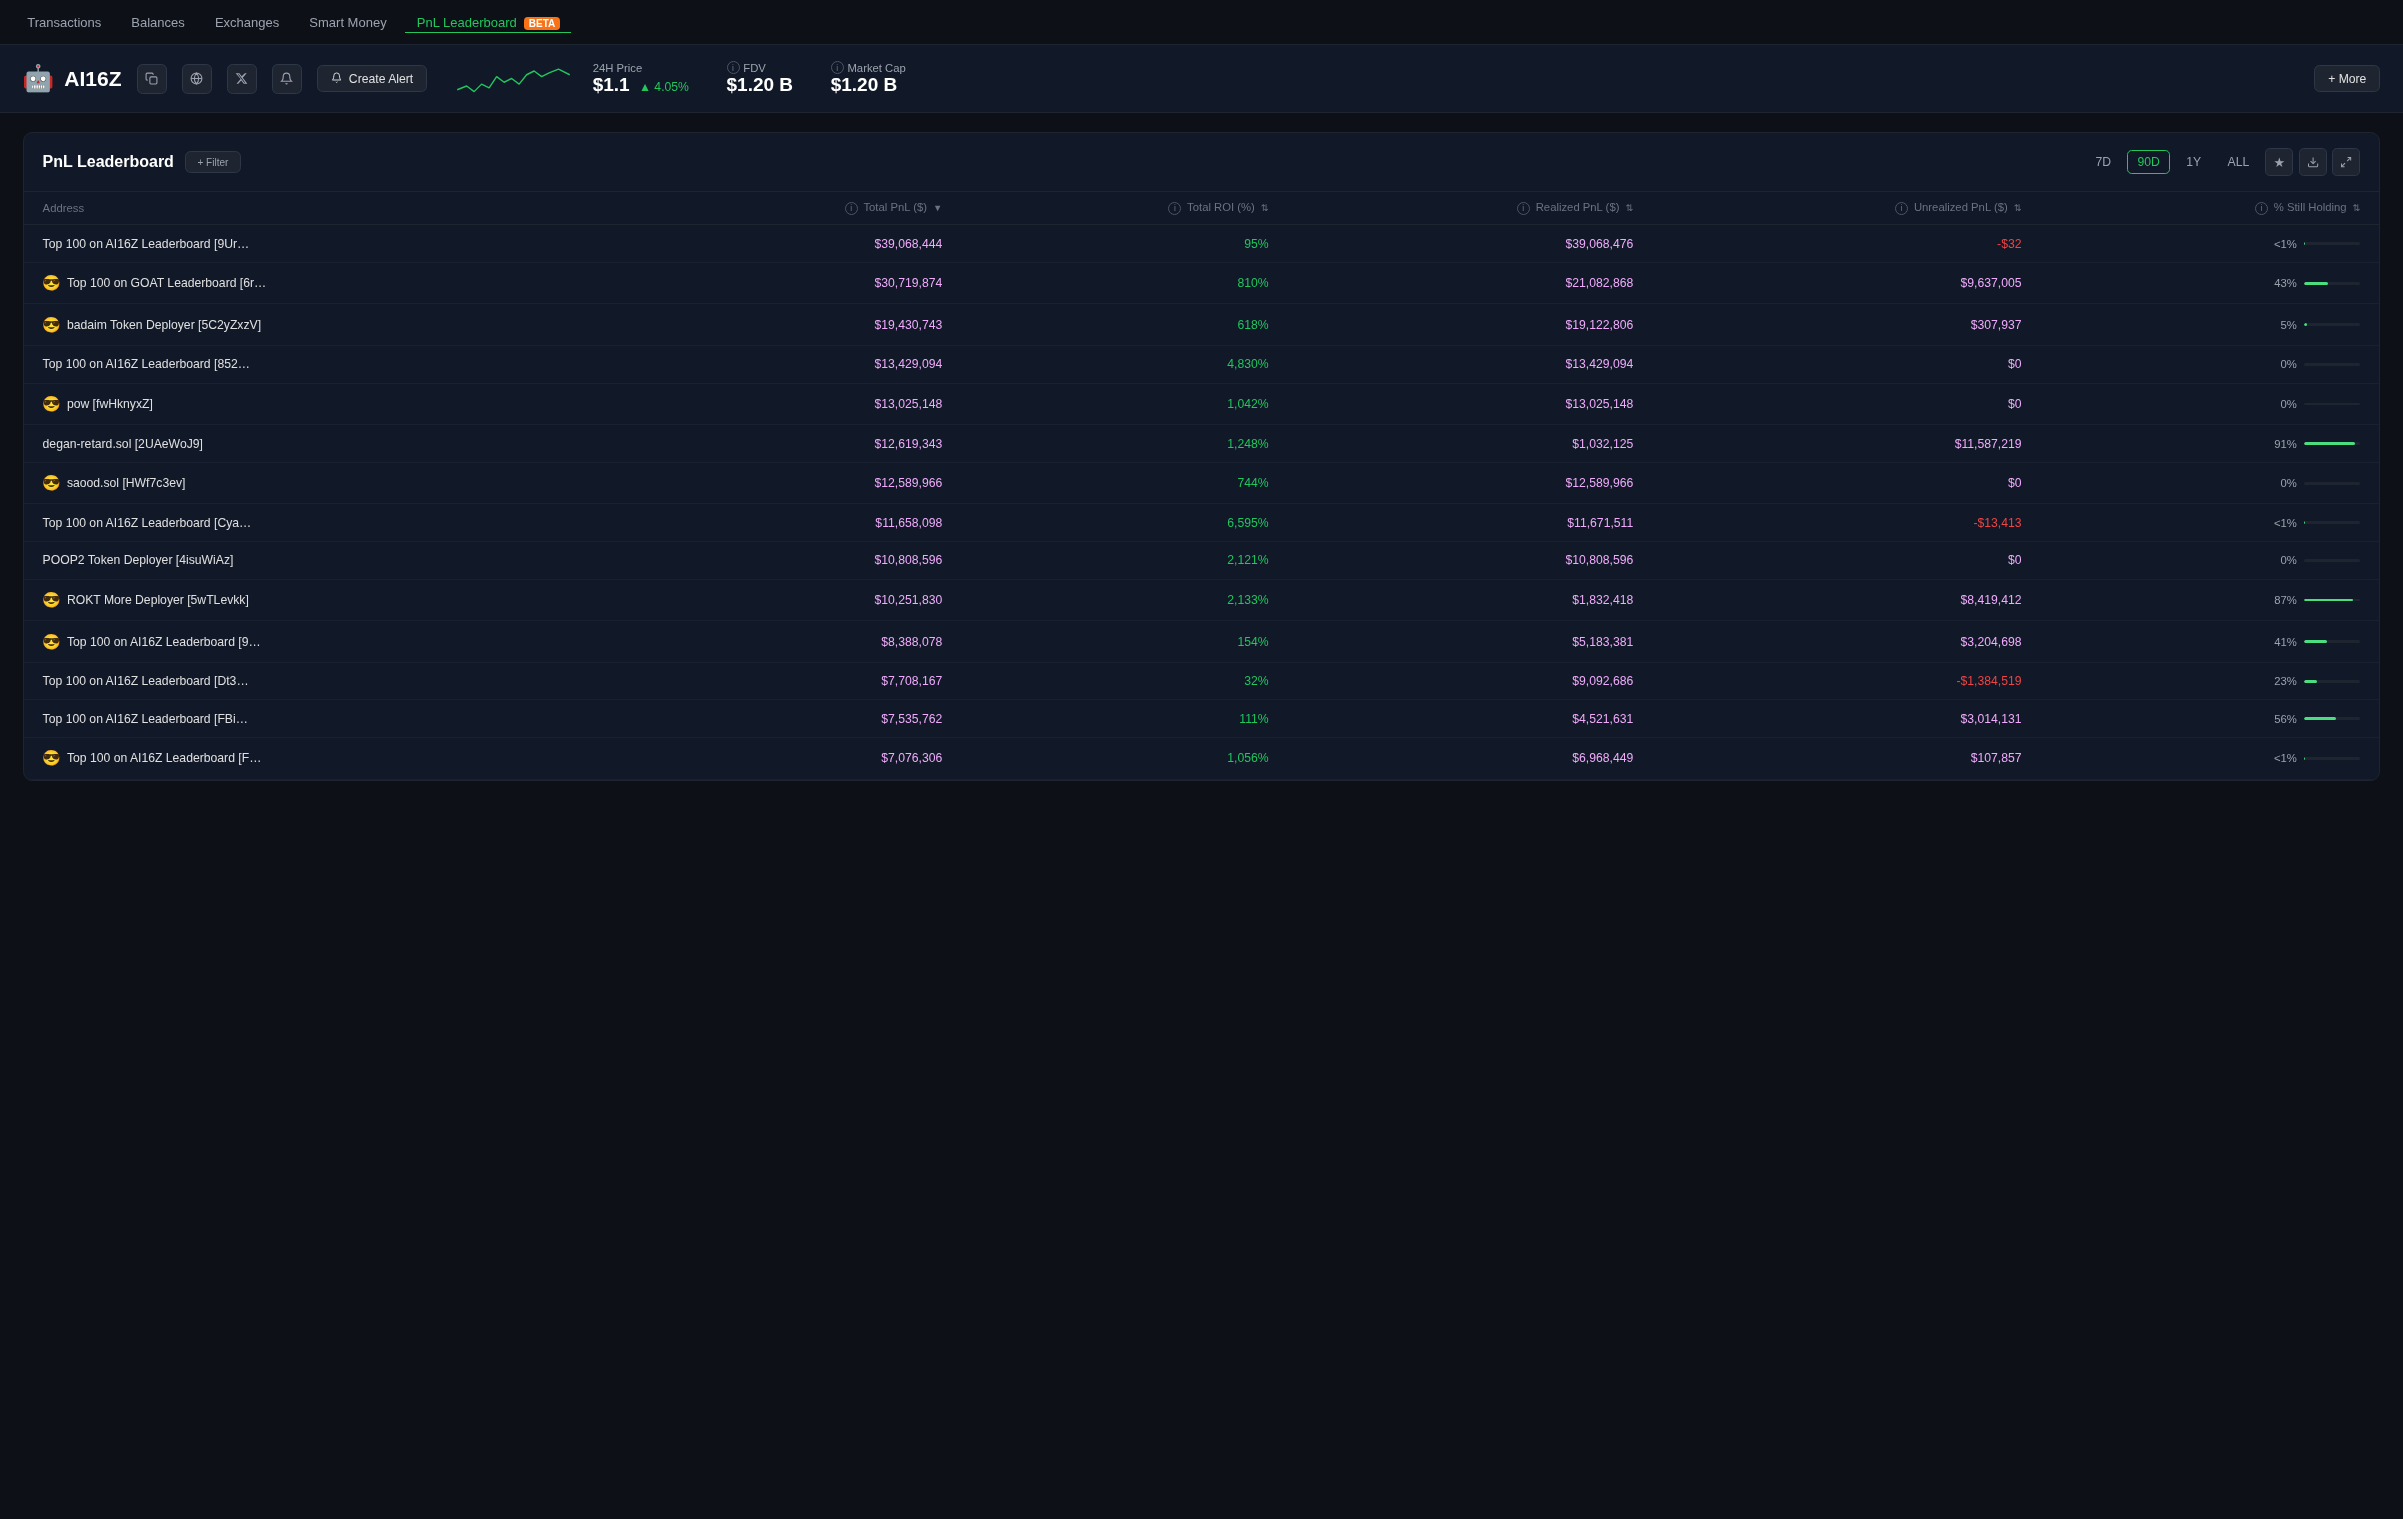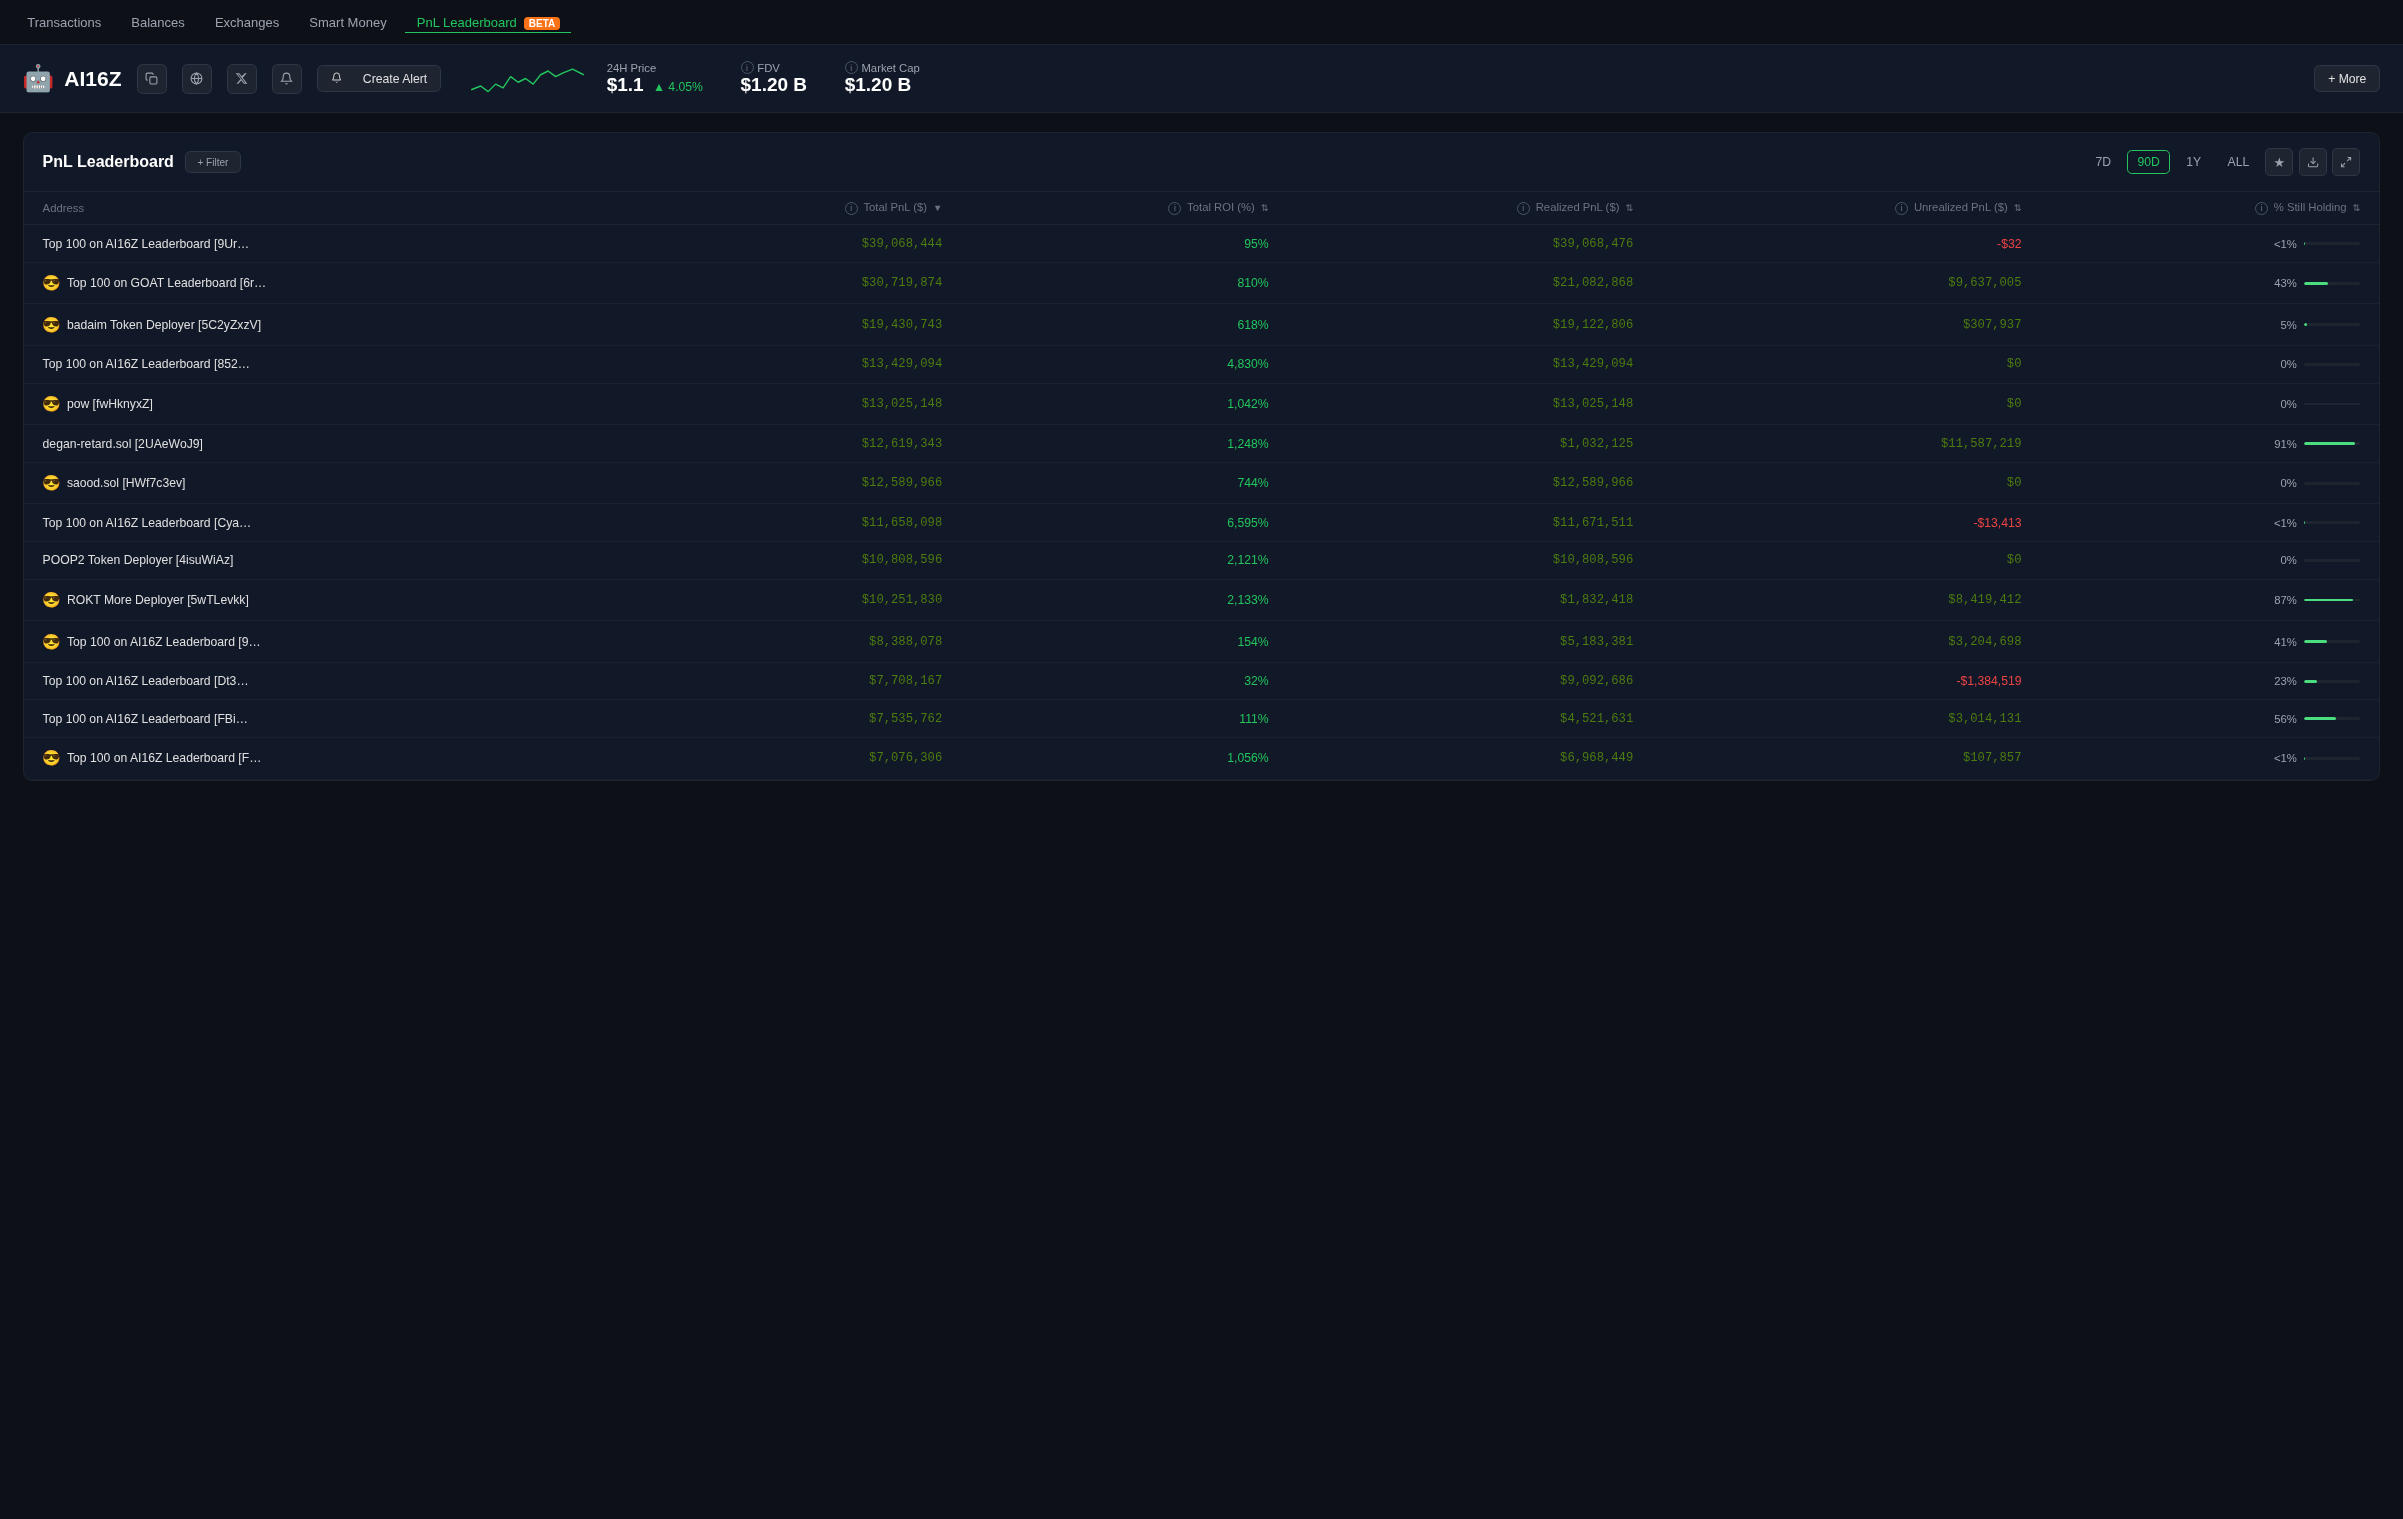--- a/index.html
+++ b/index.html
@@ -81,21 +81,21 @@
     .create-alert-btn {
       background: #1e2530;
       border: 0.9px solid #2d3748;
       color: #e0e0e0;
       padding: 5.6px 13px;
       border-radius: 5.6px;
       cursor: pointer;
       font-size: 12.2px;
       display: flex;
       align-items: flex-start;
-      gap: 21px;
+      gap: 7px;
     }
 
     .sparkline-area {
       margin-left: 15px;
       width: 113px;
       height: 45px;
     }
 
     .price-section {
       margin-left: 7.5px;
@@ -236,21 +236,21 @@
     .addr-cell {
       display: flex;
       align-items: center;
       gap: 5.6px;
       color: #e0e0e0;
     }
     .addr-emoji { font-size: 15px; }
 
     .val-green { color: #22c55e; }
     .val-red { color: #ef4444; }
-    .val-white { color: #4d7c0f; font-family: Liberation Mono, monospace; }
+    .val-white { color: #f0abfc; }
 
     
     .progress-cell {
       display: flex;
       align-items: center;
       justify-content: flex-end;
       gap: 7.5px;
     }
     .progress-label {
       color: #9ca3af;

